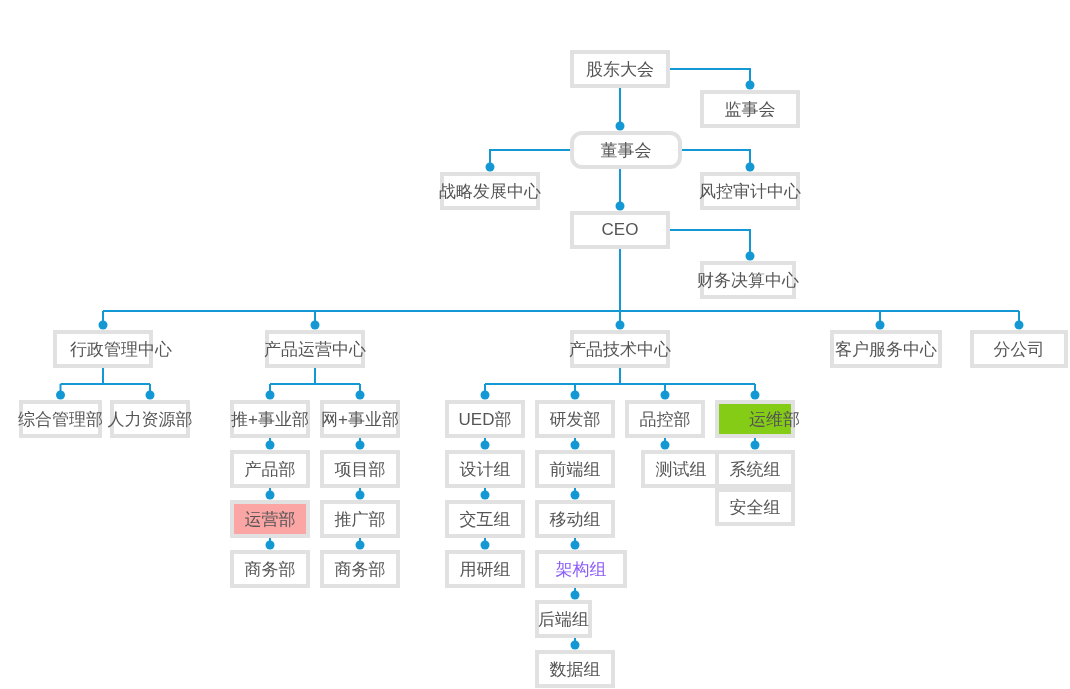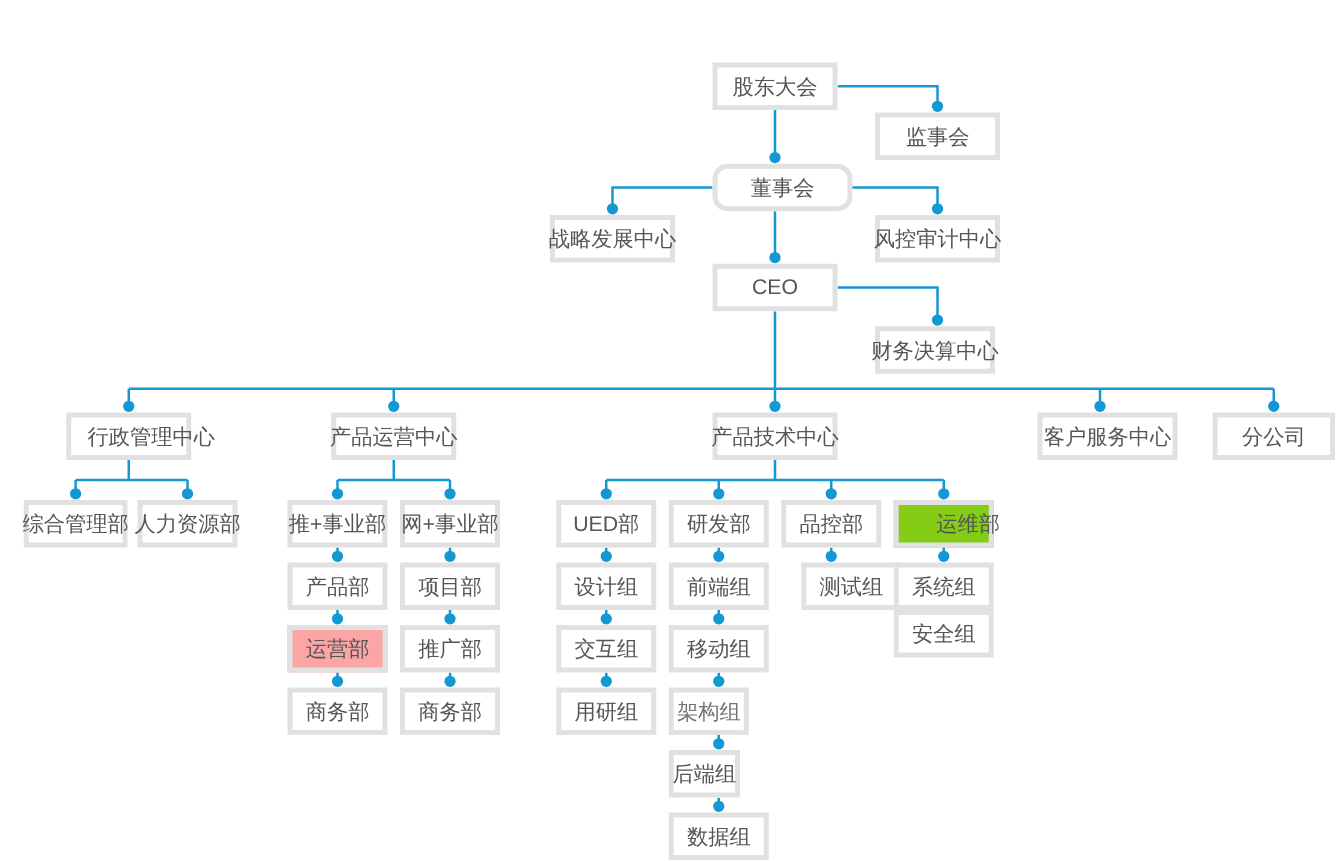--- a/index.html
+++ b/index.html
@@ -229,21 +229,21 @@
       </div>
       <div class="org-node" style="left: 230px; top: 550px; width: 80px; height: 38px; background: rgb(255, 255, 255); border-color: rgb(225, 225, 225); color: rgb(85, 85, 85);">
         <span class="label">商务部</span>
       </div>
       <div class="org-node" style="left: 320px; top: 550px; width: 80px; height: 38px; background: rgb(255, 255, 255); border-color: rgb(225, 225, 225); color: rgb(85, 85, 85);">
         <span class="label">商务部</span>
       </div>
       <div class="org-node" style="left: 445px; top: 550px; width: 80px; height: 38px; background: rgb(255, 255, 255); border-color: rgb(225, 225, 225); color: rgb(85, 85, 85);">
         <span class="label">用研组</span>
       </div>
-      <div class="org-node" style="left: 535px; top: 550px; width: 64px; height: 38px; background: rgb(255, 255, 255); border-color: rgb(225, 225, 225); color: #737373;">
+      <div class="org-node" style="left: 535px; top: 550px; width: 92px; height: 38px; background: rgb(255, 255, 255); border-color: rgb(225, 225, 225); color: #8b5cf6;">
         <span class="label">架构组</span>
       </div>
       <div class="org-node" style="left: 535px; top: 600px; width: 57px; height: 38px; background: rgb(255, 255, 255); border-color: rgb(225, 225, 225); color: rgb(85, 85, 85);">
         <span class="label">后端组</span>
       </div>
       <div class="org-node" style="left: 535px; top: 650px; width: 80px; height: 38px; background: rgb(255, 255, 255); border-color: rgb(225, 225, 225); color: rgb(85, 85, 85);">
         <span class="label">数据组</span>
       </div>
     </div>
 </div>

